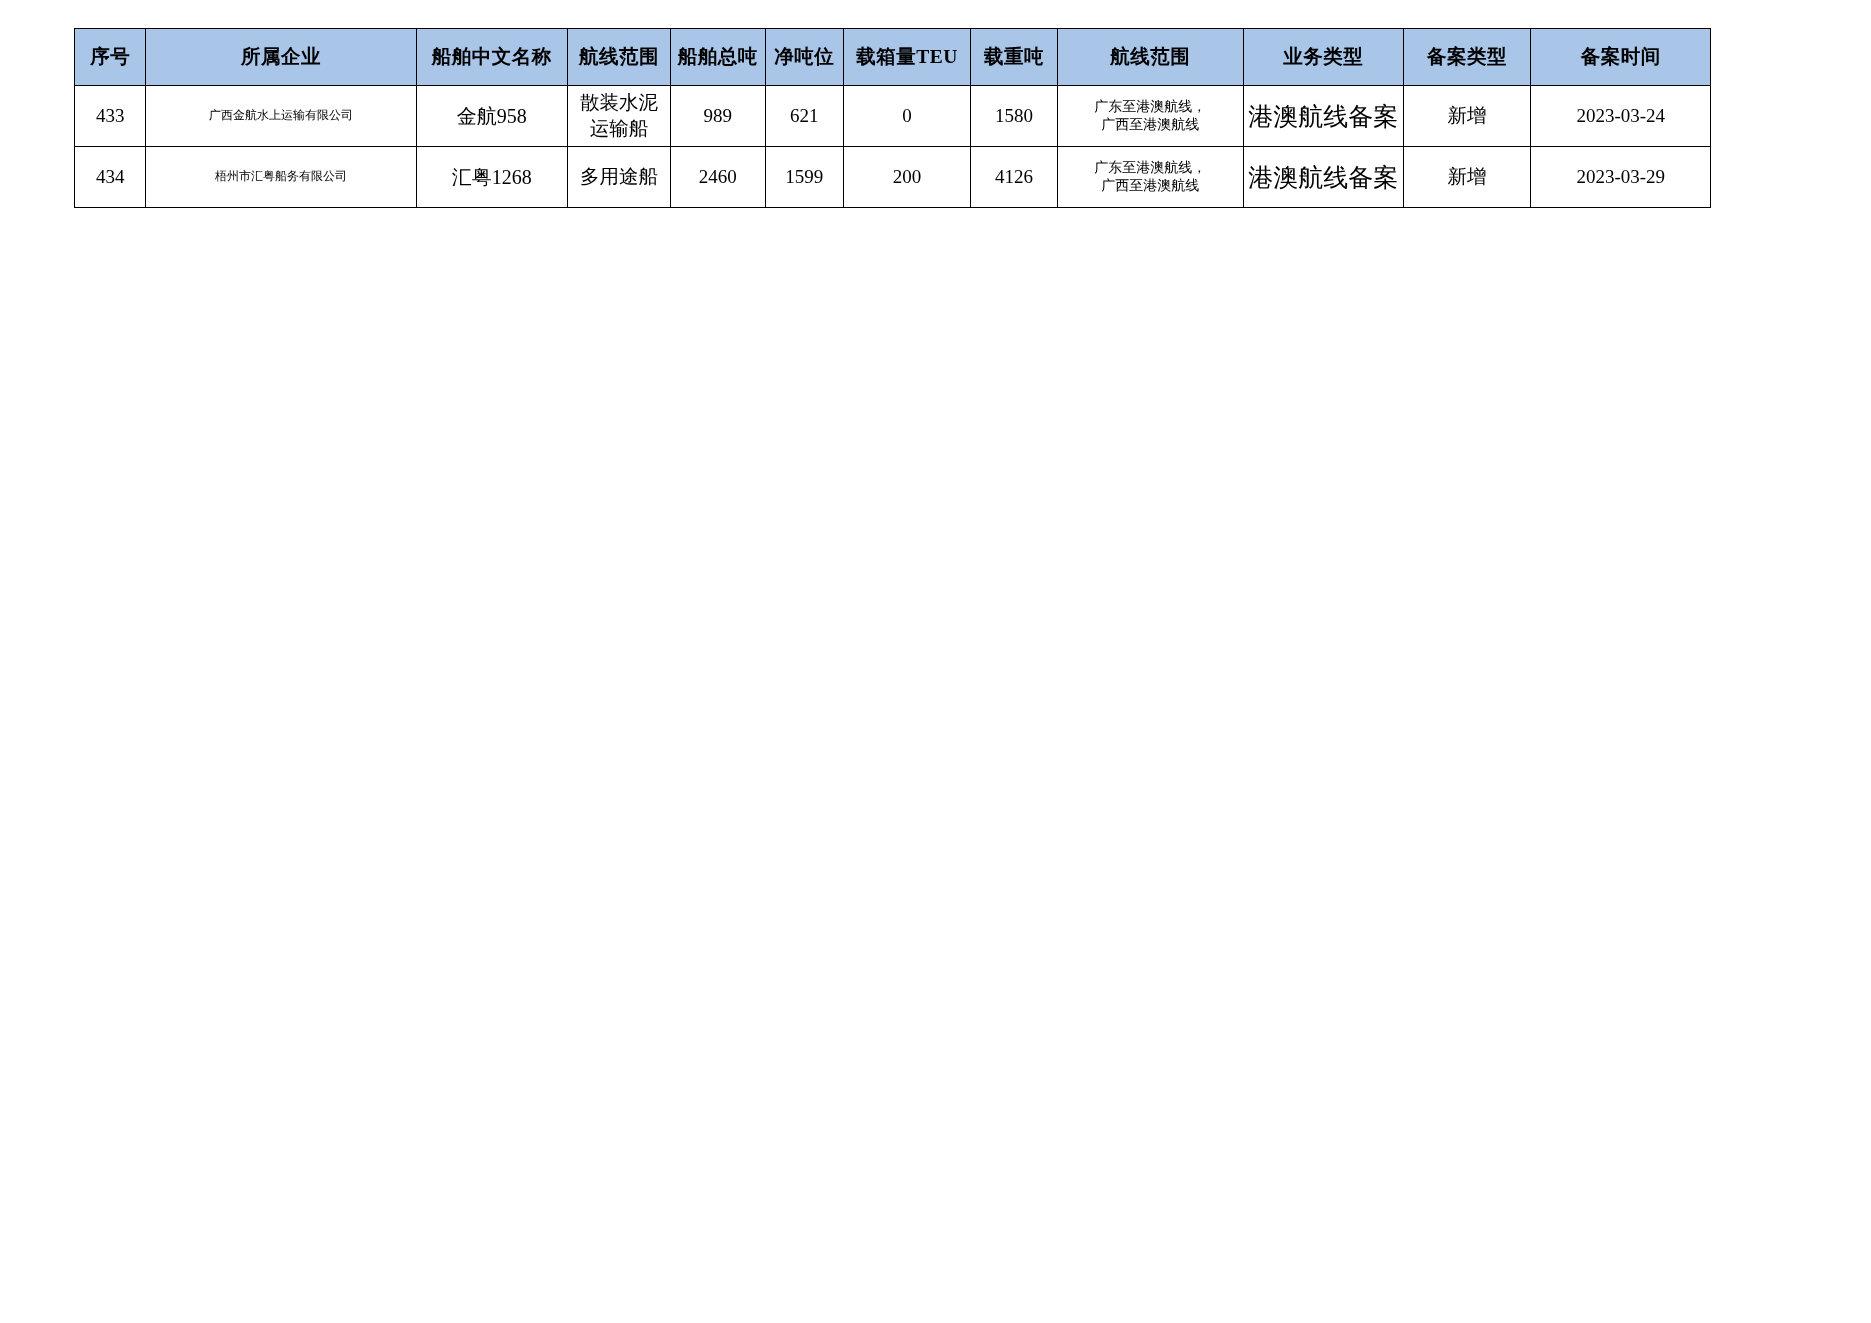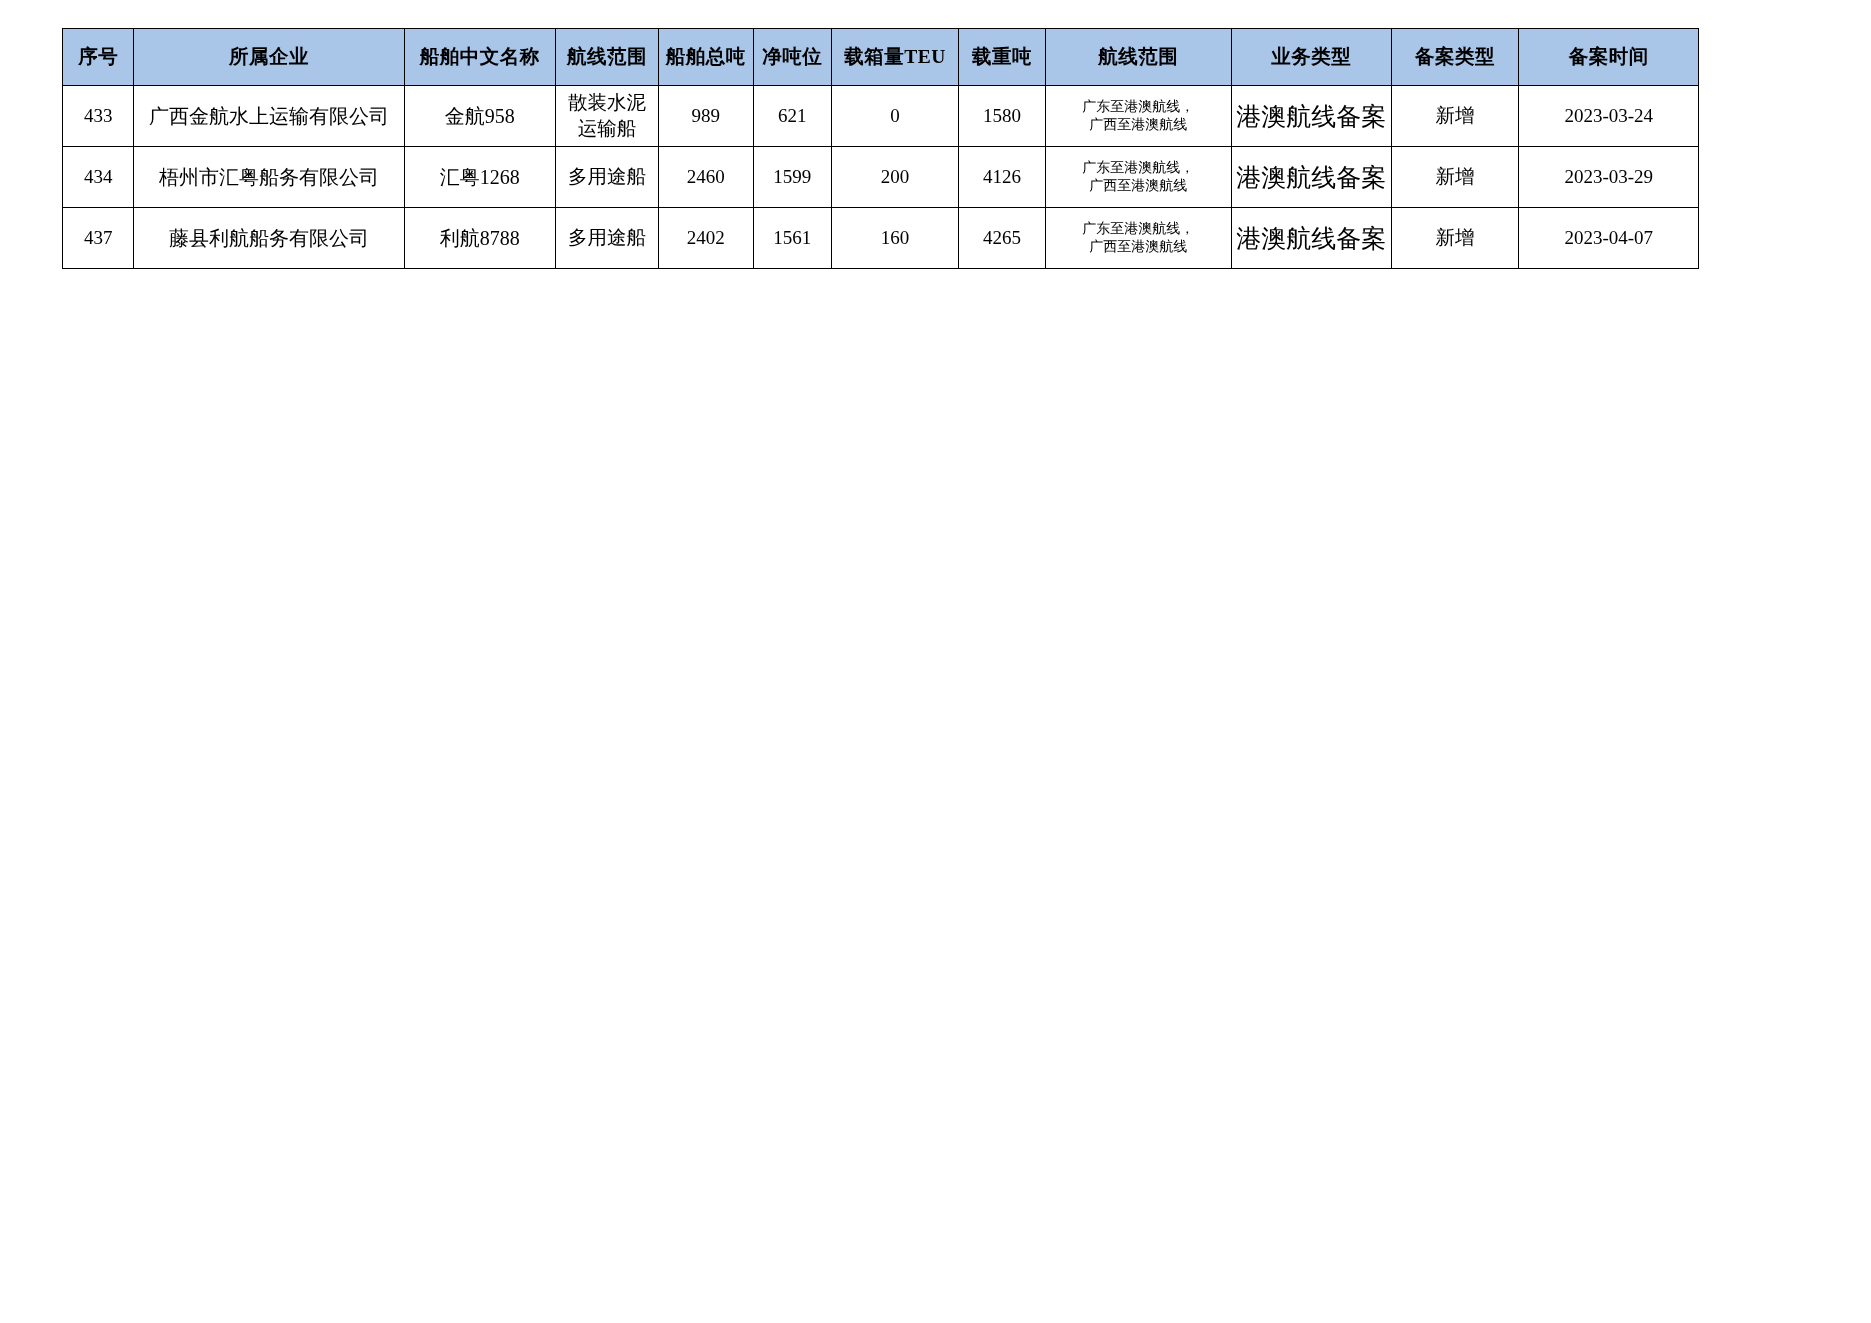--- a/index.html
+++ b/index.html
@@ -26,20 +26,21 @@
     position: absolute;
     left: 62px;
     top: 28px;
     width: 1745px;
   }
   table.vessel-table {
     border-collapse: collapse;
     table-layout: fixed;
     width: 1637px;
     font-size: 19px;
+    margin-left: 12px;
   }
   table.vessel-table th,
   table.vessel-table td {
     border: 1px solid #000000;
     text-align: center;
     vertical-align: middle;
     padding: 4px 3px;
     line-height: 1.32;
     word-break: break-all;
   }
@@ -62,21 +63,21 @@
   col.c-gross    { width: 88px; }
   col.c-net      { width: 72px; }
   col.c-teu      { width: 118px; }
   col.c-dwt      { width: 80px; }
   col.c-route    { width: 172px; }
   col.c-biz      { width: 148px; }
   col.c-rec      { width: 118px; }
   col.c-date     { width: 166px; }
 
   .cell-num { font-size: 19px; }
-  .cell-company { font-size: 20px; }
+  .cell-company { font-size: 12px; }
   .cell-name { font-size: 20px; }
   .cell-type { font-size: 19.5px; }
   .cell-route { font-size: 14px; line-height: 1.34; }
   .cell-biz { font-size: 25px; }
   .cell-rec { font-size: 19.5px; }
   .cell-date { font-size: 19px; font-family: "Liberation Serif", serif; }
   .route-line { display: block; white-space: nowrap; }
 </style>
 </head>
 <body>
@@ -142,33 +143,16 @@
           <td class="cell-num">200</td>
           <td class="cell-num">4126</td>
           <td class="cell-route">
             <span class="route-line">广东至港澳航线，</span>
             <span class="route-line">广西至港澳航线</span>
           </td>
           <td class="cell-biz">港澳航线备案</td>
           <td class="cell-rec">新增</td>
           <td class="cell-date">2023-03-29</td>
         </tr>
-        <tr>
-          <td class="cell-num">437</td>
-          <td class="cell-company">藤县利航船务有限公司</td>
-          <td class="cell-name">利航8788</td>
-          <td class="cell-type">多用途船</td>
-          <td class="cell-num">2402</td>
-          <td class="cell-num">1561</td>
-          <td class="cell-num">160</td>
-          <td class="cell-num">4265</td>
-          <td class="cell-route">
-            <span class="route-line">广东至港澳航线，</span>
-            <span class="route-line">广西至港澳航线</span>
-          </td>
-          <td class="cell-biz">港澳航线备案</td>
-          <td class="cell-rec">新增</td>
-          <td class="cell-date">2023-04-07</td>
-        </tr>
       </tbody>
     </table>
   </div>
 </div>
 
 </body></html>

